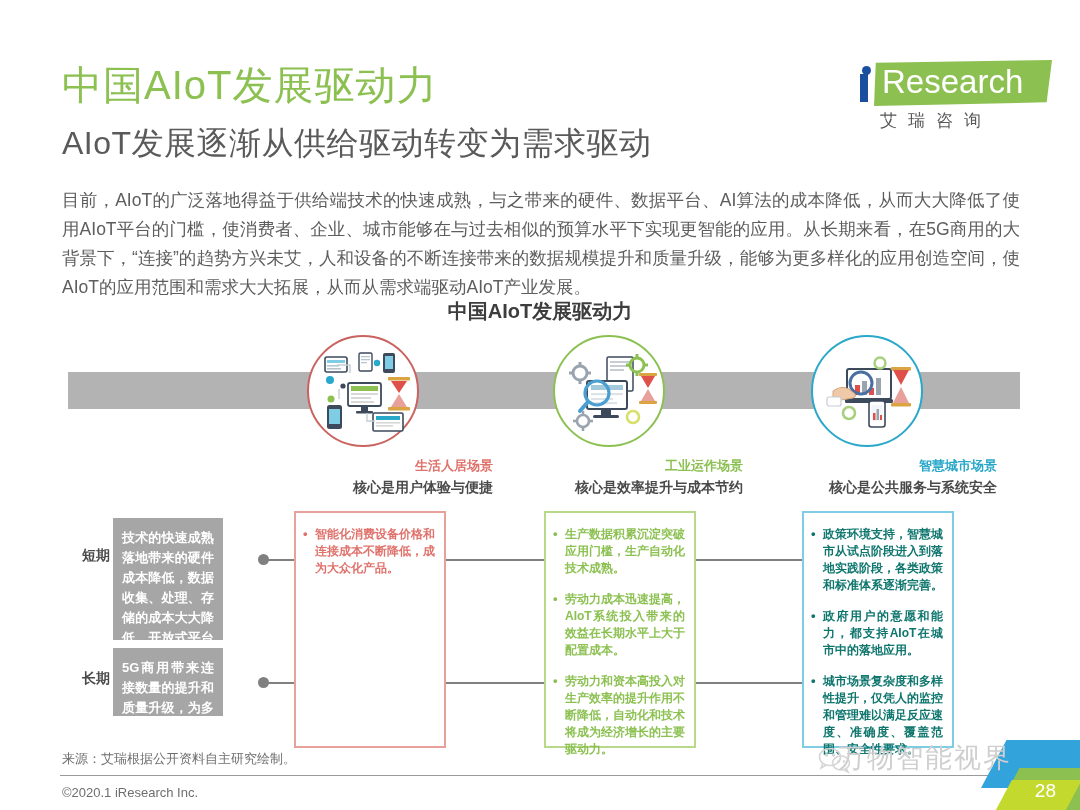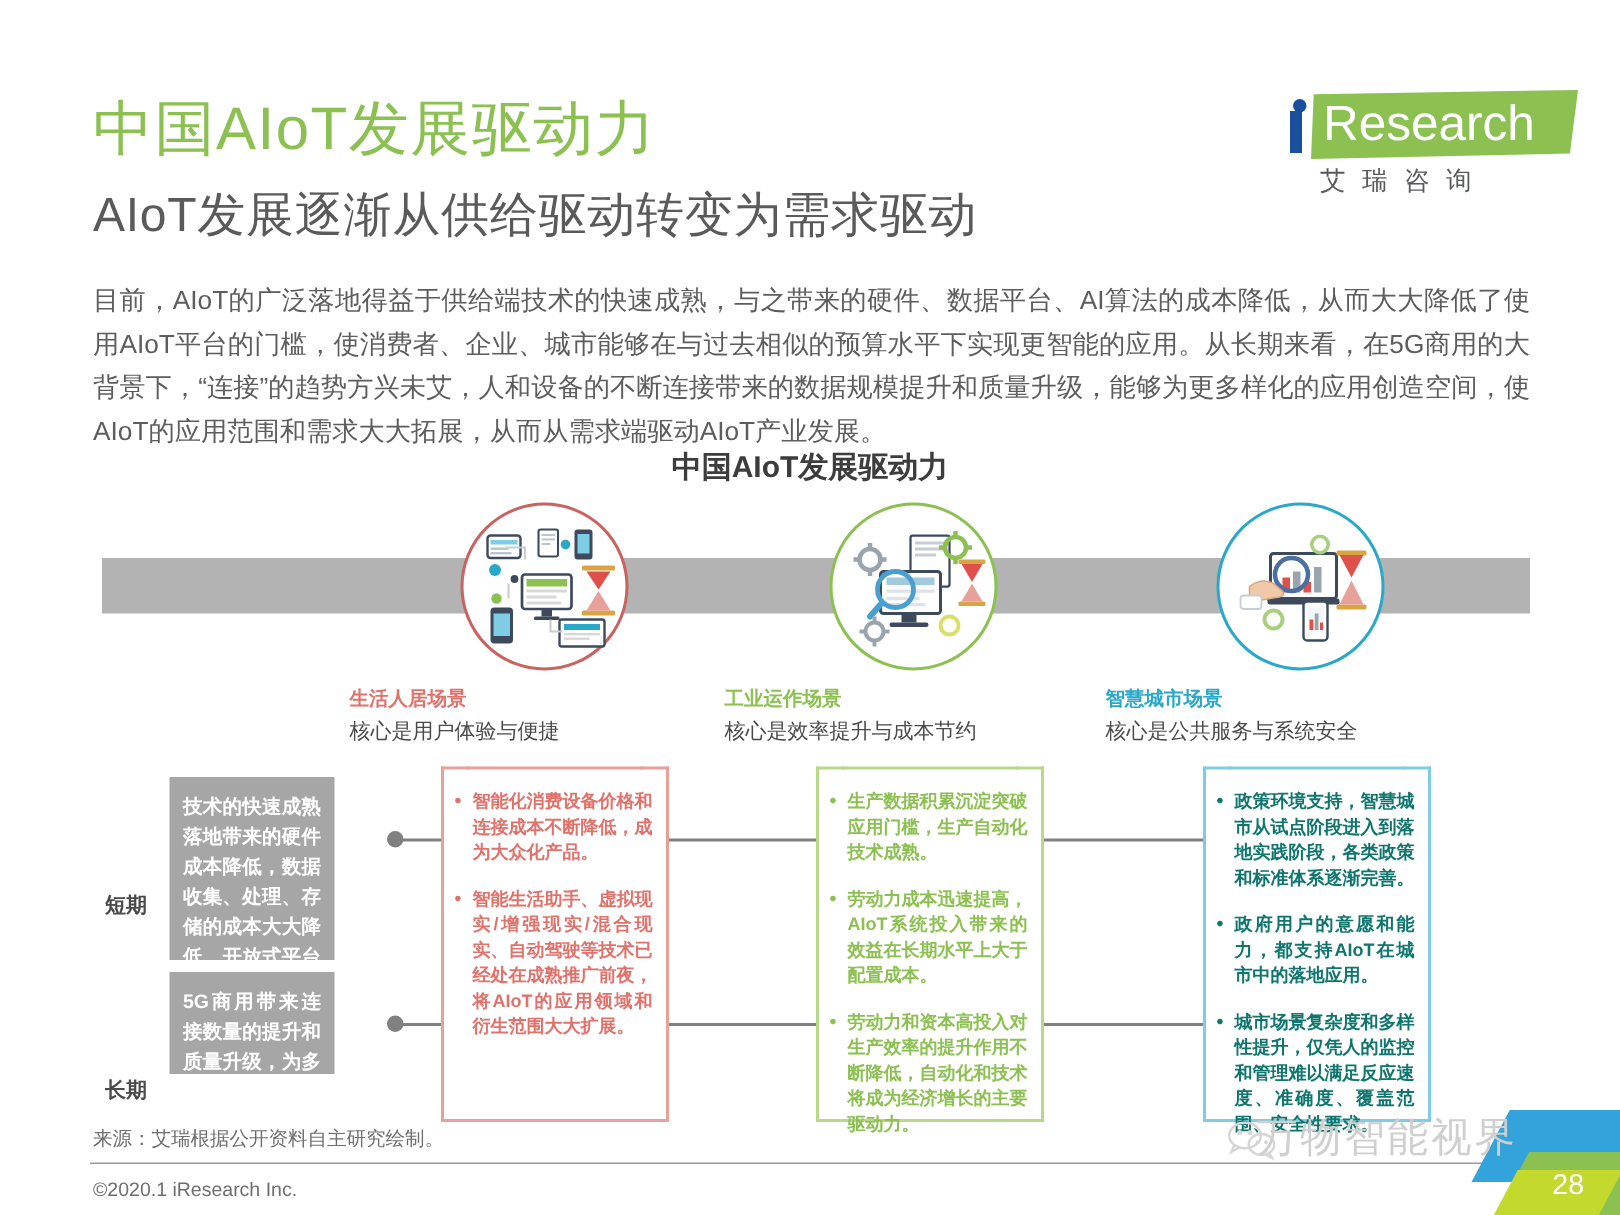--- a/index.html
+++ b/index.html
@@ -90,35 +90,35 @@
     border-radius: 50%;
     background: #ffffff;
     box-sizing: border-box;
   }
   .circle.c1 { left: 307px; border: 2px solid #c9635f; }
   .circle.c2 { left: 553px; border: 2px solid #8cc152; }
   .circle.c3 { left: 811px; border: 2.5px solid #29a8c9; }
   .circle svg { position: absolute; left: 6px; top: 6px; }
 
   
-  .cap { position: absolute; text-align: left; width: 260px; }
+  .cap { position: absolute; text-align: right; width: 260px; }
   .cap .cap-t { font-size: 13px; font-weight: bold; }
-  .cap .cap-s { font-size: 14px; color: #4a4a4a; margin-top: 4px; }
+  .cap .cap-s { font-size: 14px; color: #4a4a4a; margin-top: 4px; font-weight: bold; }
   .cap.p1 { left: 233px; top: 457px; }
   .cap.p1 .cap-t { color: #e0726c; }
   .cap.p2 { left: 483px; top: 457px; }
   .cap.p2 .cap-t { color: #8cc152; }
   .cap.p3 { left: 737px; top: 457px; }
   .cap.p3 .cap-t { color: #29a8c9; }
 
   
   .row-label {
     position: absolute; left: 70px;
     font-size: 14px; font-weight: bold; color: #4a4a4a;
-    width: 40px; text-align: left; margin-top: 48px;
+    width: 40px; text-align: right;
   }
   .row-label.r1 { top: 547px; }
   .row-label.r2 { top: 670px; }
 
   
   .gray-box {
     position: absolute; left: 113px;
     width: 110px;
     background: #a6a6a6;
     color: #ffffff;
@@ -418,21 +418,20 @@
     <span class="corner tl"></span>
     <span class="corner tr"></span>
     <span class="corner bl"></span>
     <span class="corner br"></span>
     <span class="edge-l"></span>
     <span class="edge-r"></span>
     <span class="edge-t"></span>
     <span class="edge-b"></span>
     <ul>
       <li>智能化消费设备价格和连接成本不断降低，成为大众化产品。</li>
-      <li>智能生活助手、虚拟现实/增强现实/混合现实、自动驾驶等技术已经处在成熟推广前夜，将AIoT的应用领域和衍生范围大大扩展。</li>
     </ul>
   </div>
 
   <div class="panel green">
     <span class="corner tl"></span>
     <span class="corner tr"></span>
     <span class="corner bl"></span>
     <span class="corner br"></span>
     <span class="edge-l"></span>
     <span class="edge-r"></span>

